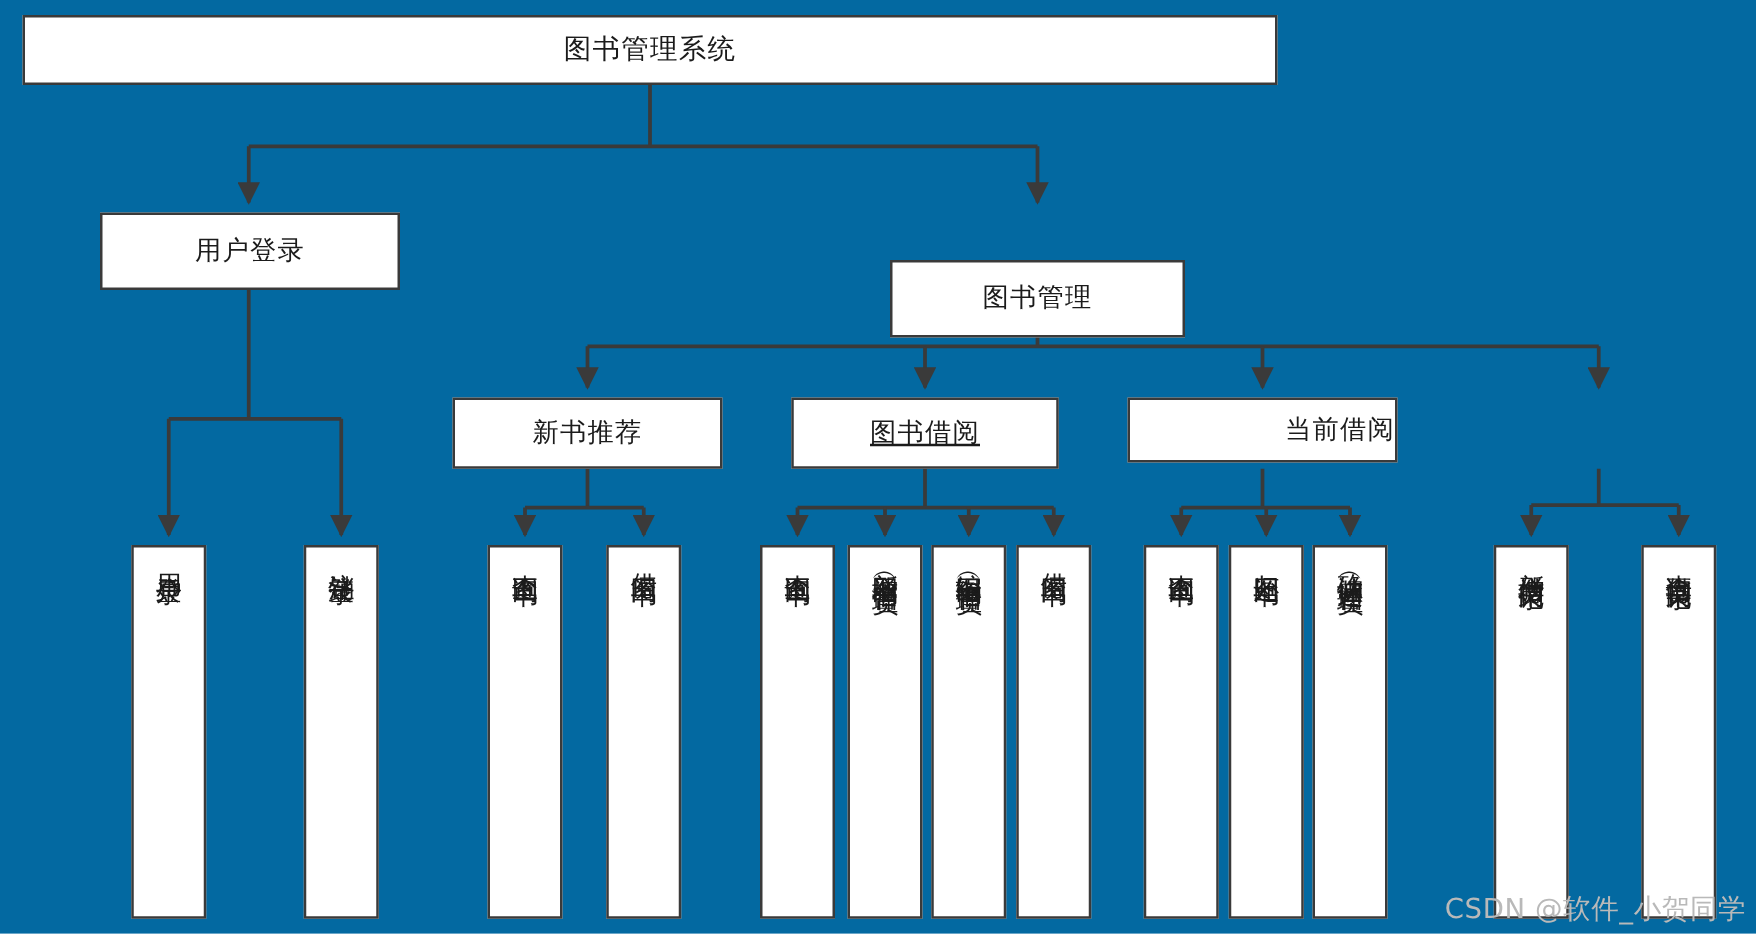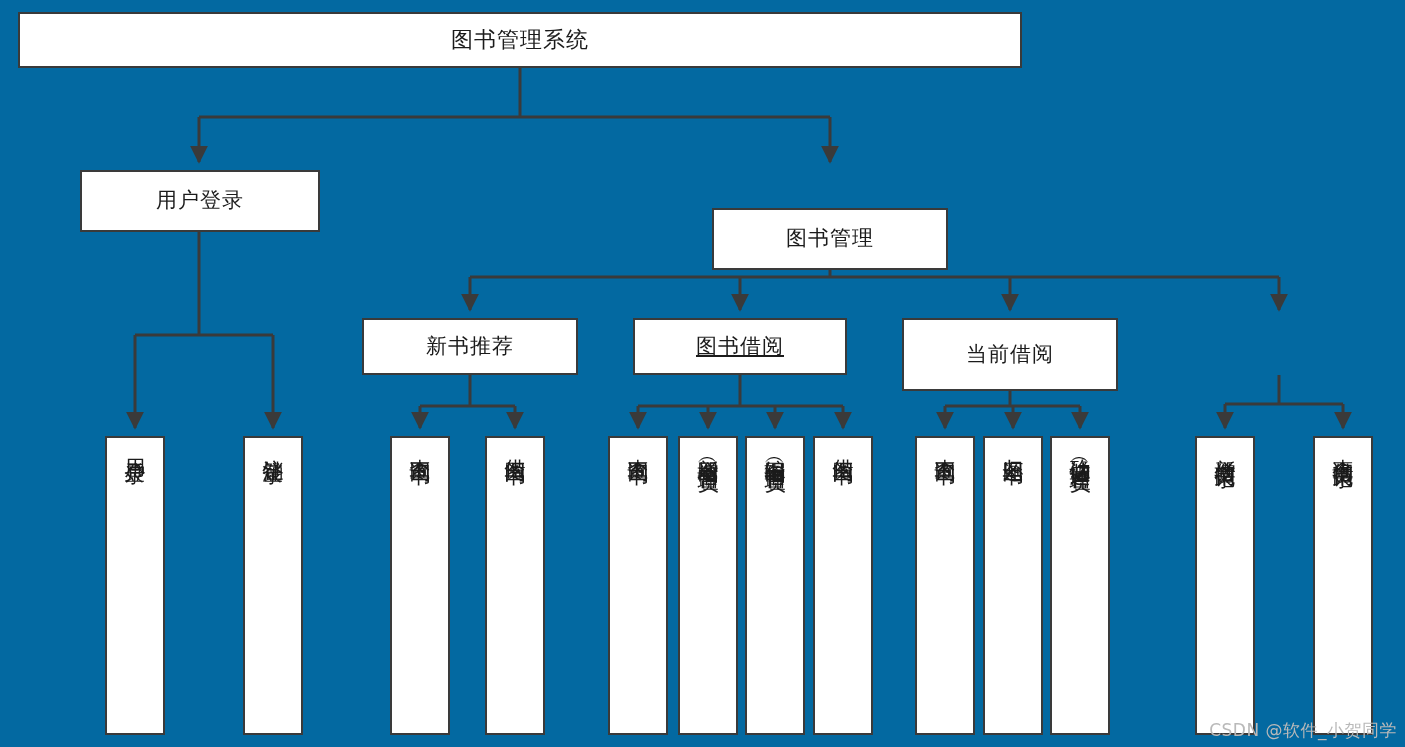--- a/index.html
+++ b/index.html
@@ -57,21 +57,21 @@
     line-height: 1.05;
     letter-spacing: 2px;
     white-space: nowrap;
     display: block;
   }
   
   #watermark {
     position: absolute;
     right: 8px;
     bottom: 5px;
-    font-size: 17px;
+    font-size: 22px;
     color: #b9b9b9;
     letter-spacing: 0.5px;
     white-space: nowrap;
     pointer-events: none;
   }
 </style>
 </head>
 <body>
 
 <div id="canvas">
@@ -139,21 +139,21 @@
   </div>
 
   <div class="node horizontal" style="left:362px; top:318px; width:216px; height:57px;">
     <span class="label">新书推荐</span>
   </div>
 
   <div class="node horizontal" style="left:633px; top:318px; width:214px; height:57px;text-decoration:underline;">
     <span class="label">图书借阅</span>
   </div>
 
-  <div class="node horizontal" style="left:902px; top:318px; width:216px; height:73px;">
+  <div class="node horizontal" style="left:902px; top:318px; width:216px; height:52px;justify-content:flex-end;">
     <span class="label">当前借阅</span>
   </div>
 
 
   <div class="node vertical" style="left:105px; top:436px; width:60px; height:299px;">
     <span class="label">用户登录</span>
   </div>
 
   <div class="node vertical" style="left:243px; top:436px; width:60px; height:299px;">
     <span class="label">注销登录</span>

